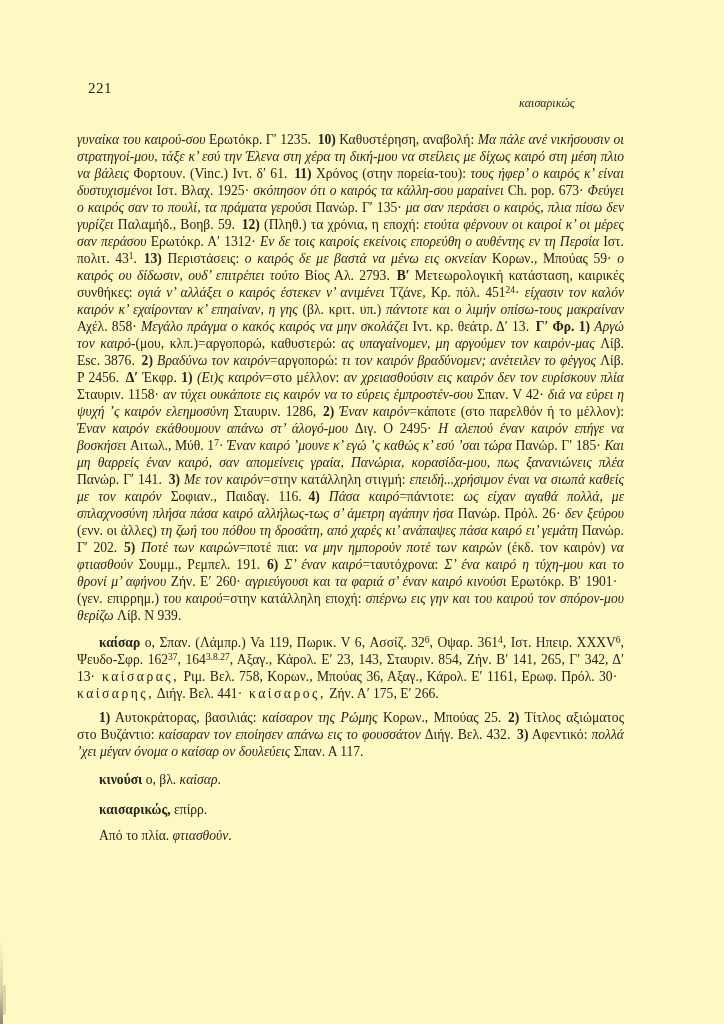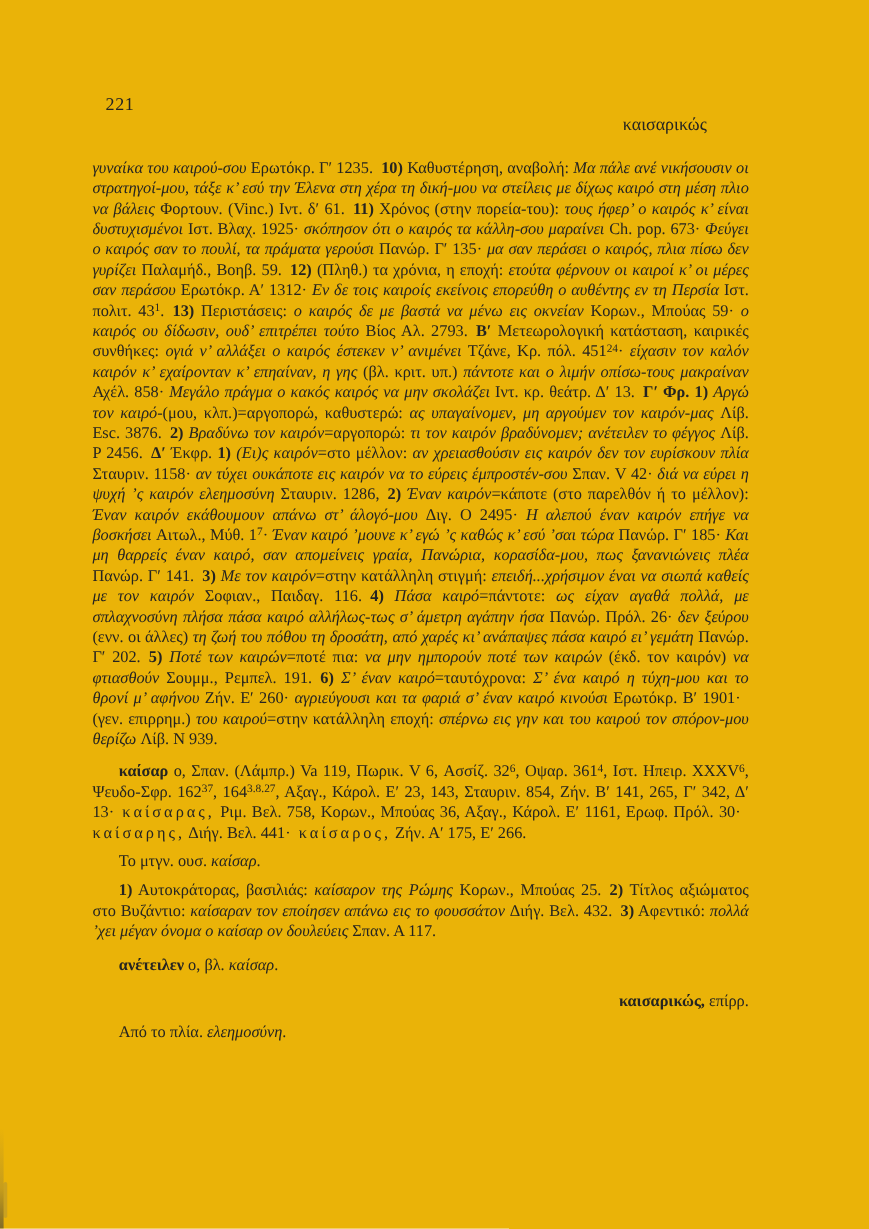--- a/index.html
+++ b/index.html
@@ -1,48 +1,47 @@
 <!DOCTYPE html>
 <html><head>
 <meta charset="utf-8">
 <style>
   html,body{margin:0;padding:0;background:#ffffff;}
   .page{
-    position:relative;width:724px;height:1024px;background:#eab308;overflow:hidden;
+    position:relative;width:724px;height:1024px;background:#fef9c3;overflow:hidden;
     font-family:"Liberation Serif","DejaVu Serif",serif;color:#252422;
   }
   .pageno{position:absolute;left:88px;top:80px;font-size:15px;letter-spacing:.5px;}
-  .running-head{position:absolute;left:519px;top:96px;font-size:15px;}
+  .running-head{position:absolute;left:519px;top:96px;font-size:12px;font-style:italic;}
   .body-text{position:absolute;left:77px;top:131px;width:547px;font-size:13.6px;line-height:17px;}
   .body-text p{margin:0;text-align:justify;}
   p[data-name="entry-kaisar"]{margin-top:10px;text-indent:22px;}
   p[data-name="kaisar-etymology"]{margin-top:7px;text-indent:22px;text-align:left;}
   p[data-name="kaisar-senses"]{margin-top:7px;text-indent:22px;}
   p[data-name="entry-kaisaris"]{margin-top:11px;text-indent:22px;text-align:left;}
-  p[data-name="entry-kaisarikos-adverb"]{margin-top:13px;text-indent:22px;text-align:right;}
+  p[data-name="entry-kaisarikos-adverb"]{margin-top:13px;text-indent:22px;text-align:left;}
   p[data-name="kaisarikos-etymology"]{margin-top:9px;text-indent:22px;text-align:left;}
   .i{font-style:italic;}
   .b{font-weight:bold;}
   .sp{letter-spacing:2.5px;}
   sup.sup{font-size:9.5px;line-height:0;vertical-align:4px;letter-spacing:0;}
   .artifact{position:absolute;pointer-events:none;}
   .a1{left:0;top:940px;width:3px;height:84px;
       background:linear-gradient(to bottom,rgba(90,90,88,0) 0%,rgba(90,90,88,.25) 60%,rgba(60,60,58,.6) 100%);}
   .a2{left:3px;top:985px;width:3px;height:30px;background:rgba(110,110,105,.25);border-radius:2px;}
 </style>
 </head>
 <body>
 
 <div class="page" data-name="page">
   <div class="pageno" data-name="page-number">221</div>
   <div class="running-head" data-name="running-head">καισαρικώς</div>
   <div class="body-text" data-name="dictionary-text-block">
       <p data-name="kairos-entry-continuation"><span class="i" data-name="text-run">γυναίκα του καιρού-σου </span><span data-name="text-run">Ερωτόκρ. Γ′ 1235. </span><span class="b" data-name="text-run">10)</span><span data-name="text-run"> Καθυστέρηση, αναβολή: </span><span class="i" data-name="text-run">Μα πάλε ανέ νικήσουσιν οι στρατηγοί-μου, τάξε κ’ εσύ την Έλενα στη χέρα τη δική-μου να στείλεις με δίχως καιρό στη μέση πλιο να βάλεις </span><span data-name="text-run">Φορτουν. (Vinc.) Ιντ. δ′ 61. </span><span class="b" data-name="text-run">11)</span><span data-name="text-run"> Χρόνος (στην πορεία-του): </span><span class="i" data-name="text-run">τους ήφερ’ ο καιρός κ’ είναι δυστυχισμένοι </span><span data-name="text-run">Ιστ. Βλαχ. 1925· </span><span class="i" data-name="text-run">σκόπησον ότι ο καιρός τα κάλλη-σου μαραίνει </span><span data-name="text-run">Ch. pop. 673· </span><span class="i" data-name="text-run">Φεύγει ο καιρός σαν το πουλί, τα πράματα γερούσι </span><span data-name="text-run">Πανώρ. Γ′ 135· </span><span class="i" data-name="text-run">μα σαν περάσει ο καιρός, πλια πίσω δεν γυρίζει </span><span data-name="text-run">Παλαμήδ., Βοηβ. 59. </span><span class="b" data-name="text-run">12)</span><span data-name="text-run"> (Πληθ.) τα χρόνια, η εποχή: </span><span class="i" data-name="text-run">ετούτα φέρνουν οι καιροί κ’ οι μέρες σαν περάσου </span><span data-name="text-run">Ερωτόκρ. Α′ 1312· </span><span class="i" data-name="text-run">Εν δε τοις καιροίς εκείνοις επορεύθη ο αυθέντης εν τη Περσία </span><span data-name="text-run">Ιστ. πολιτ. 43</span><sup class="sup" data-name="text-run">1</sup><span data-name="text-run">. </span><span class="b" data-name="text-run">13)</span><span data-name="text-run"> Περιστάσεις: </span><span class="i" data-name="text-run">ο καιρός δε με βαστά να μένω εις οκνείαν </span><span data-name="text-run">Κορων., Μπούας 59· </span><span class="i" data-name="text-run">ο καιρός ου δίδωσιν, ουδ’ επιτρέπει τούτο </span><span data-name="text-run">Βίος Αλ. 2793. </span><span class="b" data-name="text-run">Β′</span><span data-name="text-run"> Μετεωρολογική κατάσταση, καιρικές συνθήκες: </span><span class="i" data-name="text-run">ογιά ν’ αλλάξει ο καιρός έστεκεν ν’ ανιμένει </span><span data-name="text-run">Τζάνε, Κρ. πόλ. 451</span><sup class="sup" data-name="text-run">24</sup><span data-name="text-run">· </span><span class="i" data-name="text-run">είχασιν τον καλόν καιρόν κ’ εχαίρονταν κ’ επηαίναν, η γης </span><span data-name="text-run">(βλ. κριτ. υπ.) </span><span class="i" data-name="text-run">πάντοτε και ο λιμήν οπίσω-τους μακραίναν </span><span data-name="text-run">Αχέλ. 858· </span><span class="i" data-name="text-run">Μεγάλο πράγμα ο κακός καιρός να μην σκολάζει </span><span data-name="text-run">Ιντ. κρ. θεάτρ. Δ′ 13. </span><span class="b" data-name="text-run">Γ′ Φρ. 1)</span><span data-name="text-run"> </span><span class="i" data-name="text-run">Αργώ τον καιρό-</span><span data-name="text-run">(μου, κλπ.)=αργοπορώ, καθυστερώ: </span><span class="i" data-name="text-run">ας υπαγαίνομεν, μη αργούμεν τον καιρόν-μας </span><span data-name="text-run">Λίβ. Esc. 3876. </span><span class="b" data-name="text-run">2)</span><span data-name="text-run"> </span><span class="i" data-name="text-run">Βραδύνω τον καιρόν</span><span data-name="text-run">=αργοπορώ: </span><span class="i" data-name="text-run">τι τον καιρόν βραδύνομεν; ανέτειλεν το φέγγος </span><span data-name="text-run">Λίβ. P 2456. </span><span class="b" data-name="text-run">Δ′</span><span data-name="text-run"> Έκφρ. </span><span class="b" data-name="text-run">1)</span><span data-name="text-run"> </span><span class="i" data-name="text-run">(Ει)ς καιρόν</span><span data-name="text-run">=στο μέλλον: </span><span class="i" data-name="text-run">αν χρειασθούσιν εις καιρόν δεν τον ευρίσκουν πλία </span><span data-name="text-run">Σταυριν. 1158· </span><span class="i" data-name="text-run">αν τύχει ουκάποτε εις καιρόν να το εύρεις έμπροστέν-σου </span><span data-name="text-run">Σπαν. V 42· </span><span class="i" data-name="text-run">διά να εύρει η ψυχή ’ς καιρόν ελεημοσύνη </span><span data-name="text-run">Σταυριν. 1286, </span><span class="b" data-name="text-run">2)</span><span data-name="text-run"> </span><span class="i" data-name="text-run">Έναν καιρόν</span><span data-name="text-run">=κάποτε (στο παρελθόν ή το μέλλον): </span><span class="i" data-name="text-run">Έναν καιρόν εκάθουμουν απάνω στ’ άλογό-μου </span><span data-name="text-run">Διγ. Ο 2495· </span><span class="i" data-name="text-run">Η αλεπού έναν καιρόν επήγε να βοσκήσει </span><span data-name="text-run">Αιτωλ., Μύθ. 1</span><sup class="sup" data-name="text-run">7</sup><span data-name="text-run">· </span><span class="i" data-name="text-run">Έναν καιρό ’μουνε κ’ εγώ ’ς καθώς κ’ εσύ ’σαι τώρα </span><span data-name="text-run">Πανώρ. Γ′ 185· </span><span class="i" data-name="text-run">Και μη θαρρείς έναν καιρό, σαν απομείνεις γραία, Πανώρια, κορασίδα-μου, πως ξανανιώνεις πλέα </span><span data-name="text-run">Πανώρ. Γ′ 141. </span><span class="b" data-name="text-run">3)</span><span data-name="text-run"> </span><span class="i" data-name="text-run">Με τον καιρόν</span><span data-name="text-run">=στην κατάλληλη στιγμή: </span><span class="i" data-name="text-run">επειδή...χρήσιμον έναι να σιωπά καθείς με τον καιρόν </span><span data-name="text-run">Σοφιαν., Παιδαγ. 116. </span><span class="b" data-name="text-run">4)</span><span data-name="text-run"> </span><span class="i" data-name="text-run">Πάσα καιρό</span><span data-name="text-run">=πάντοτε: </span><span class="i" data-name="text-run">ως είχαν αγαθά πολλά, με σπλαχνοσύνη πλήσα πάσα καιρό αλλήλως-τως σ’ άμετρη αγάπην ήσα </span><span data-name="text-run">Πανώρ. Πρόλ. 26· </span><span class="i" data-name="text-run">δεν ξεύρου </span><span data-name="text-run">(ενν. οι άλλες) </span><span class="i" data-name="text-run">τη ζωή του πόθου τη δροσάτη, από χαρές κι’ ανάπαψες πάσα καιρό ει’ γεμάτη </span><span data-name="text-run">Πανώρ. Γ′ 202. </span><span class="b" data-name="text-run">5)</span><span data-name="text-run"> </span><span class="i" data-name="text-run">Ποτέ των καιρών</span><span data-name="text-run">=ποτέ πια: </span><span class="i" data-name="text-run">να μην ημπορούν ποτέ των καιρών </span><span data-name="text-run">(έκδ. τον καιρόν) </span><span class="i" data-name="text-run">να φτιασθούν </span><span data-name="text-run">Σουμμ., Ρεμπελ. 191. </span><span class="b" data-name="text-run">6)</span><span data-name="text-run"> </span><span class="i" data-name="text-run">Σ’ έναν καιρό</span><span data-name="text-run">=ταυτόχρονα: </span><span class="i" data-name="text-run">Σ’ ένα καιρό η τύχη-μου και το θρονί μ’ αφήνου </span><span data-name="text-run">Ζήν. Ε′ 260· </span><span class="i" data-name="text-run">αγριεύγουσι και τα φαριά σ’ έναν καιρό κινούσι </span><span data-name="text-run">Ερωτόκρ. Β′ 1901· (γεν. επιρρημ.) </span><span class="i" data-name="text-run">του καιρού</span><span data-name="text-run">=στην κατάλληλη εποχή: </span><span class="i" data-name="text-run">σπέρνω εις γην και του καιρού τον σπόρον-μου θερίζω </span><span data-name="text-run">Λίβ. N 939.</span></p>
       <p data-name="entry-kaisar"><span class="b" data-name="text-run">καίσαρ</span><span data-name="text-run"> ο, Σπαν. (Λάμπρ.) Va 119, Πωρικ. V 6, Ασσίζ. 32</span><sup class="sup" data-name="text-run">6</sup><span data-name="text-run">, Οψαρ. 361</span><sup class="sup" data-name="text-run">4</sup><span data-name="text-run">, Ιστ. Ηπειρ. XXXV</span><sup class="sup" data-name="text-run">6</sup><span data-name="text-run">, Ψευδο-Σφρ. 162</span><sup class="sup" data-name="text-run">37</sup><span data-name="text-run">, 164</span><sup class="sup" data-name="text-run">3.8.27</sup><span data-name="text-run">, Αξαγ., Κάρολ. Ε′ 23, 143, Σταυριν. 854, Ζήν. Β′ 141, 265, Γ′ 342, Δ′ 13· </span><span class="sp" data-name="text-run">καίσαρας,</span><span data-name="text-run"> Ριμ. Βελ. 758, Κορων., Μπούας 36, Αξαγ., Κάρολ. Ε′ 1161, Ερωφ. Πρόλ. 30· </span><span class="sp" data-name="text-run">καίσαρης,</span><span data-name="text-run"> Διήγ. Βελ. 441· </span><span class="sp" data-name="text-run">καίσαρος,</span><span data-name="text-run"> Ζήν. Α′ 175, Ε′ 266.</span></p>
-      <p data-name="kaisar-etymology"><span data-name="text-run">Το μτγν. ουσ. </span><span class="i" data-name="text-run">καίσαρ</span><span data-name="text-run">.</span></p>
       <p data-name="kaisar-senses"><span class="b" data-name="text-run">1)</span><span data-name="text-run"> Αυτοκράτορας, βασιλιάς: </span><span class="i" data-name="text-run">καίσαρον της Ρώμης </span><span data-name="text-run">Κορων., Μπούας 25. </span><span class="b" data-name="text-run">2)</span><span data-name="text-run"> Τίτλος αξιώματος στο Βυζάντιο: </span><span class="i" data-name="text-run">καίσαραν τον εποίησεν απάνω εις το φουσσάτον </span><span data-name="text-run">Διήγ. Βελ. 432. </span><span class="b" data-name="text-run">3)</span><span data-name="text-run"> Αφεντικό: </span><span class="i" data-name="text-run">πολλά ’χει μέγαν όνομα ο καίσαρ ον δουλεύεις </span><span data-name="text-run">Σπαν. Α 117.</span></p>
-      <p data-name="entry-kaisaris"><span class="b" data-name="text-run">ανέτειλεν</span><span data-name="text-run"> ο, βλ. </span><span class="i" data-name="text-run">καίσαρ</span><span data-name="text-run">.</span></p>
+      <p data-name="entry-kaisaris"><span class="b" data-name="text-run">κινούσι</span><span data-name="text-run"> ο, βλ. </span><span class="i" data-name="text-run">καίσαρ</span><span data-name="text-run">.</span></p>
       <p data-name="entry-kaisarikos-adverb"><span class="b" data-name="text-run">καισαρικώς,</span><span data-name="text-run"> επίρρ.</span></p>
-      <p data-name="kaisarikos-etymology"><span data-name="text-run">Από το πλία. </span><span class="i" data-name="text-run">ελεημοσύνη</span><span data-name="text-run">.</span></p>
+      <p data-name="kaisarikos-etymology"><span data-name="text-run">Από το πλία. </span><span class="i" data-name="text-run">φτιασθούν</span><span data-name="text-run">.</span></p>
     </div>
   <div class="artifact a1" data-name="scan-artifact"></div>
   <div class="artifact a2" data-name="scan-artifact"></div>
 </div>
 
 </body></html>

